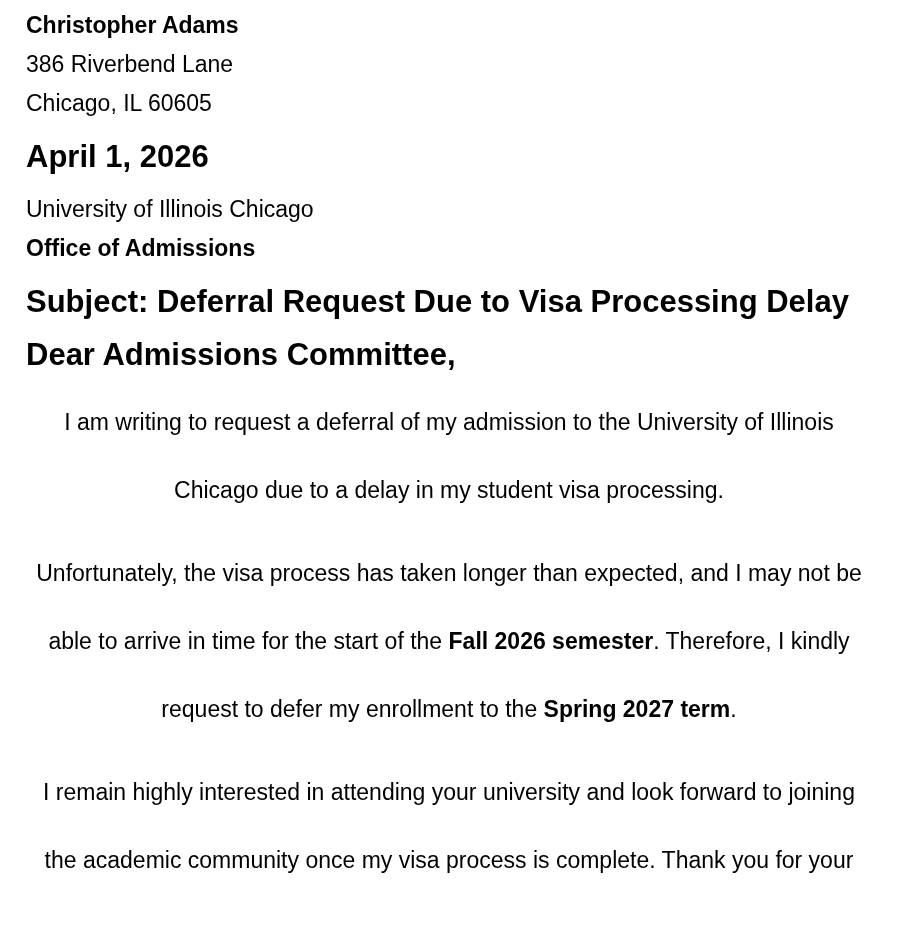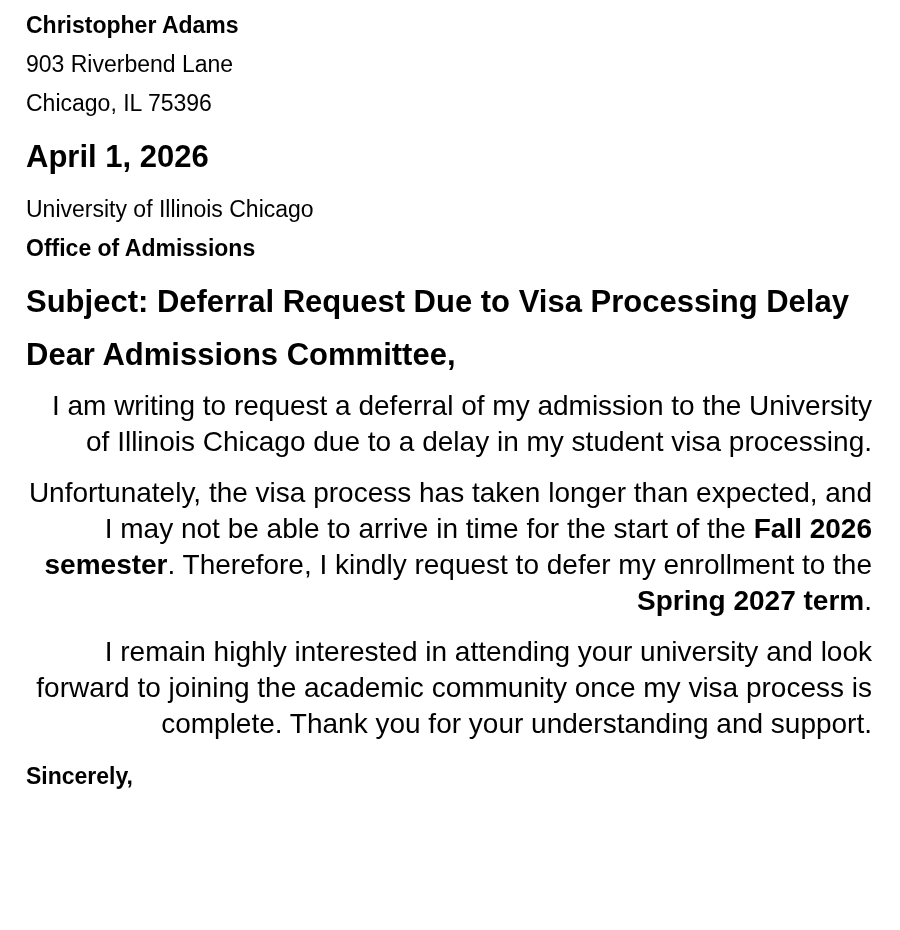--- a/index.html
+++ b/index.html
@@ -39,45 +39,45 @@
   .gap-md { height: 15px; }
 
   .single-line {
     font-size: 31px;
     line-height: 39px;
     font-weight: bold;
     white-space: nowrap;
   }
 
   .para {
-    font-size: 28px;
-    line-height: 36px;
+    font-size: 23px;
+    line-height: 68px;
     max-width: 846px;
-    text-align: right;
+    text-align: center;
   }
   .para b {
     font-weight: bold;
   }
 
   .sign-line {
     font-size: 23px;
     line-height: 39px;
     white-space: nowrap;
   }
   .sign-line.bold { font-weight: bold; }
 </style>
 </head>
 <body>
 
 <div class="page">
 
   <div>
     <div class="addr-line bold">Christopher Adams</div>
-    <div class="addr-line">903 Riverbend Lane</div>
-    <div class="addr-line">Chicago, IL 75396</div>
+    <div class="addr-line">386 Riverbend Lane</div>
+    <div class="addr-line">Chicago, IL 60605</div>
   </div>
 
   <div class="gap-sm"></div>
 
   <div class="single-line">April 1, 2026</div>
 
   <div class="gap-sm"></div>
 
   <div>
     <div class="addr-line">University of Illinois Chicago</div>

